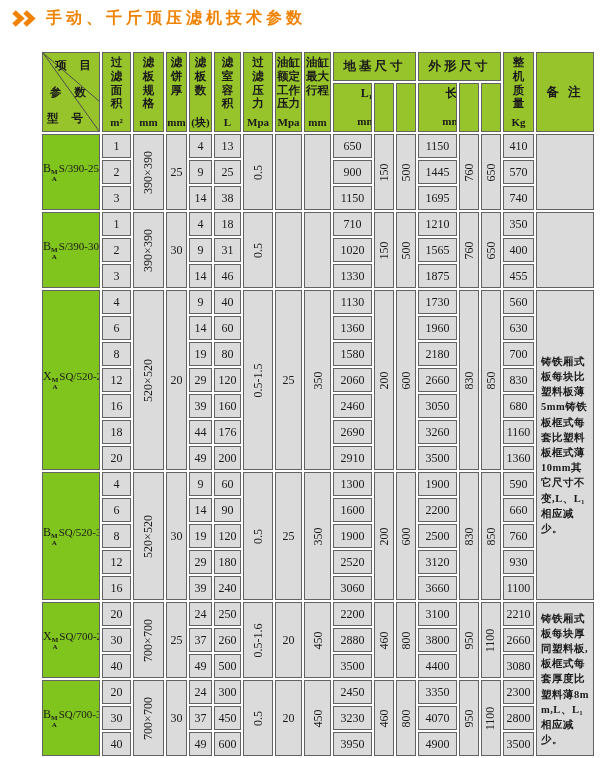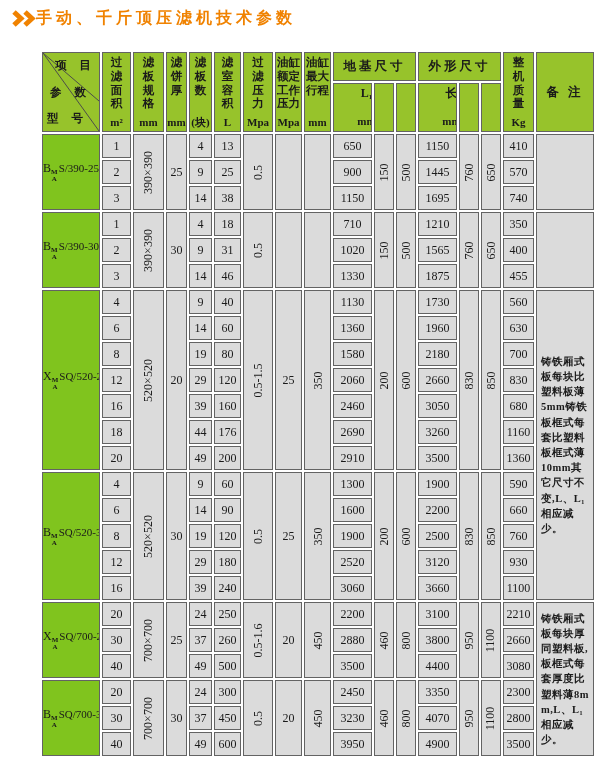--- a/index.html
+++ b/index.html
@@ -1,21 +1,21 @@
 <!DOCTYPE html>
 <html><head>
 <meta charset="utf-8">
 <style>
   html,body{margin:0;padding:0;}
   body{
     width:600px;height:758px;overflow:hidden;background:#ffffff;
     font-family:"Liberation Serif",serif;color:#1a1a1a;position:relative;
   }
   
-  .title-bar{position:absolute;top:8px;left:12px;display:flex;align-items:center;}
+  .title-bar{position:absolute;top:8px;left:12px;display:flex;align-items:center;gap:10px;}
   .title-text{
     font-family:"Liberation Sans",sans-serif;font-weight:bold;font-size:16px;
     letter-spacing:4px;color:var(--accent,#F08200);
   }
   
   .tbl-wrap{position:absolute;top:50px;left:40px;}
   table{border-collapse:separate;border-spacing:2px;table-layout:fixed;width:556px;}
   th,td{box-sizing:border-box;border:1px solid var(--border,#636363);padding:0;overflow:hidden;}
   td{background:var(--gray,#DBDBDB);text-align:center;vertical-align:middle;font-size:12px;}
   th{background:var(--greenh,#97C32B);font-weight:bold;vertical-align:middle;}

